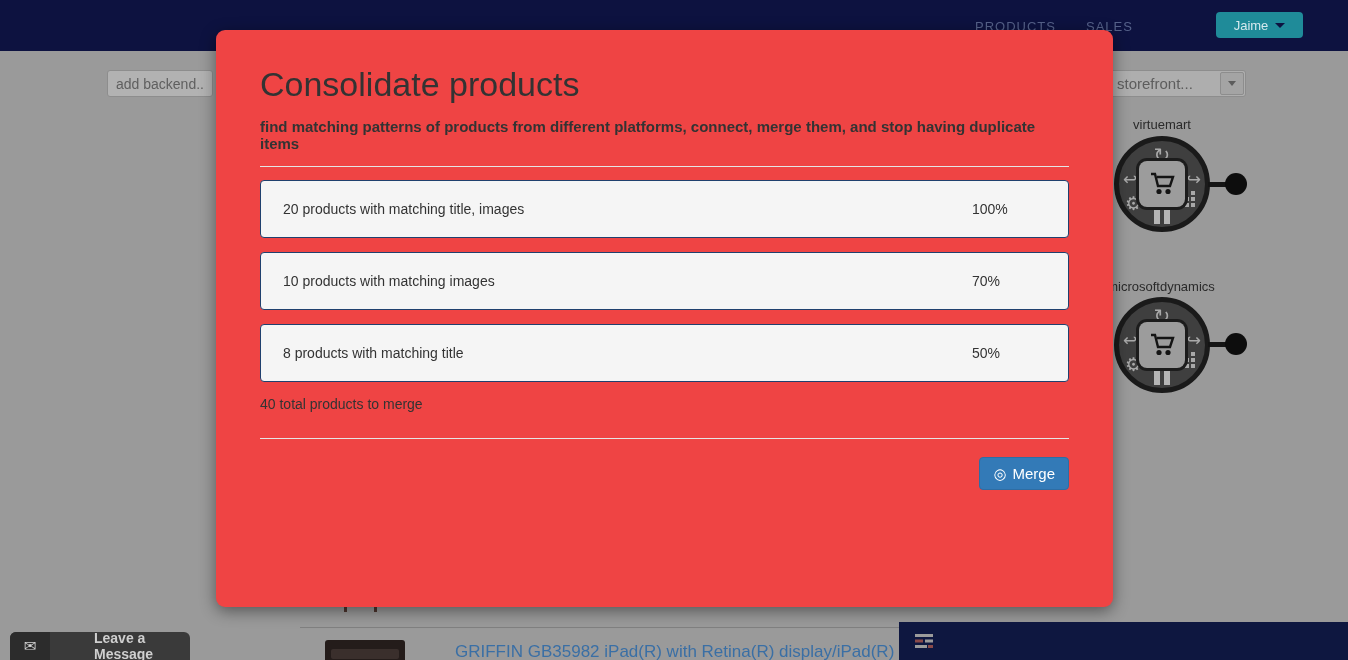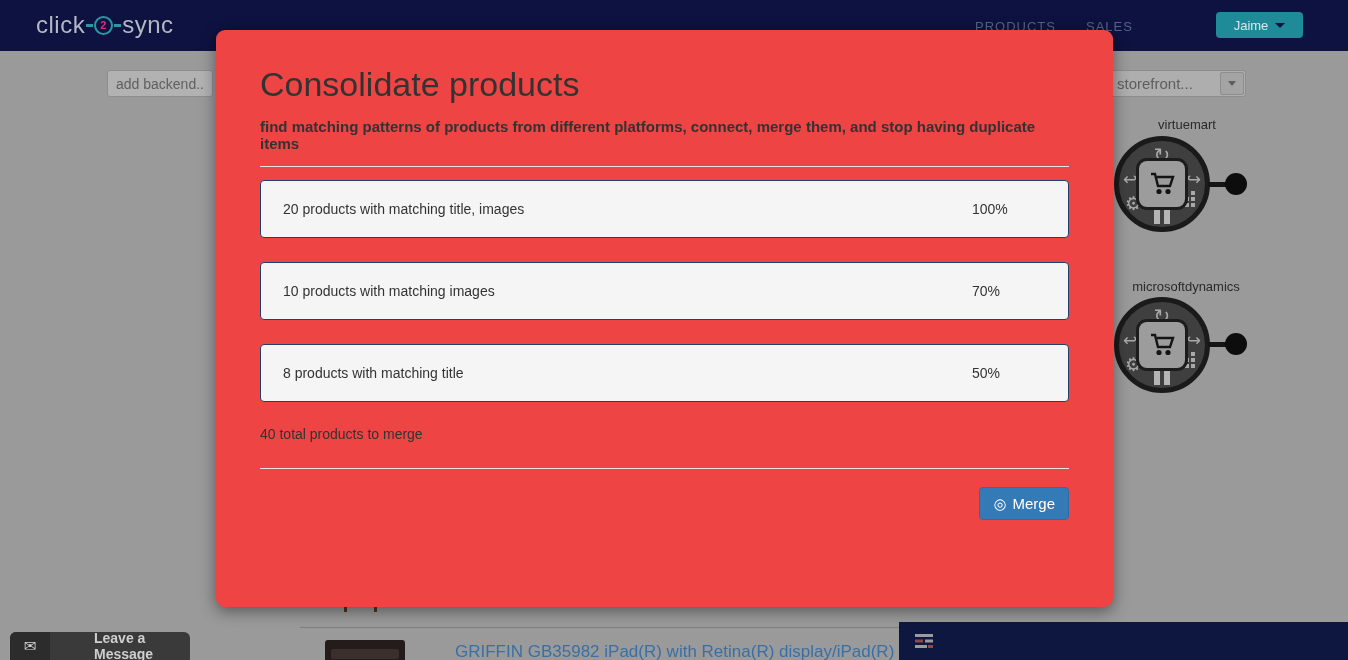--- a/index.html
+++ b/index.html
@@ -24,21 +24,21 @@
     border:1px solid #8d8d8d; border-radius:3px; font-size:14px; color:#5f5f5f; padding:0 8px; }
   .add-backend::placeholder { color:#5f5f5f; opacity:1; }
   .storefront { position:absolute; left:1090px; top:70px; width:156px; height:27px; background:#aeaeae;
     border:1px solid #8d8d8d; border-radius:3px; display:flex; align-items:center; }
   .storefront input { flex:1; min-width:0; background:transparent; border:none; outline:none; font-size:15px; color:#5d5d5d; padding-left:26px; }
   .storefront input::placeholder { color:#5d5d5d; opacity:1; }
   .sf-btn { width:24px; height:23px; margin-right:1px; background:#a4a4a4; border:1px solid #8d8d8d; border-radius:2px;
     display:flex; align-items:center; justify-content:center; cursor:pointer; }
   .sf-caret { width:0; height:0; border-left:4px solid transparent; border-right:4px solid transparent; border-top:5px solid #5c5c5c; }
 
-  .node-label { position:absolute; font-size:13px; color:#2a2a2a; text-align:center; z-index:1;margin-left:25px; }
+  .node-label { position:absolute; font-size:13px; color:#2a2a2a; text-align:center; z-index:1; }
   .node { position:absolute; width:96px; height:96px; border-radius:50%; background:#3f3f3f; border:5px solid #1a1a1a; z-index:1; }
   .node .ic { position:absolute; color:#a9a9a9; line-height:1; }
   .ic-refresh { top:4px; left:50%; transform:translateX(-50%); font-size:20px; }
   .ic-left  { top:30px; left:4px;  font-size:17px; }
   .ic-right { top:30px; right:4px; font-size:17px; }
   .ic-gear  { bottom:14px; left:6px; font-size:19px; }
   .ic-dots  { bottom:16px; right:9px; }
   .ic-pause { bottom:3px; left:50%; transform:translateX(-50%); display:flex; gap:4px; }
   .ic-pause i { display:block; width:6px; height:17px; background:#b5b5b5; }
   .node-center { position:absolute; left:50%; top:50%; transform:translate(-50%,-50%); width:46px; height:46px;
@@ -73,42 +73,35 @@
   .modal .subtitle { margin-top:13px; font-size:15px; font-weight:700; color:#333; }
   .hr { border:none; border-top:1px solid #e5e5e5; height:0; }
   .hr1 { margin-top:14px; } .hr2 { margin-top:26px; }
   .search-group { margin-top:19px; display:flex; height:34px; }
   .search-input { flex:1; border:1px solid #ccc; border-radius:4px 0 0 4px; padding:0 12px; font-size:14px; color:#333; outline:none; }
   .search-input::placeholder { color:#9a9a9a; opacity:1; }
   .find-btn { width:67px; background:#fff; border:1px solid #ccc; border-left:none; border-radius:0 4px 4px 0;
     font-size:14px; color:#333; display:flex; align-items:center; justify-content:center; gap:5px; cursor:pointer; }
   .rows { margin-top:13px; }
   .match-row { position:relative; height:58px; background:#f5f5f5; border:1px solid #20406e; border-radius:4px;
-    margin-bottom:24px; display:flex; align-items:center; padding-left:22px; cursor:pointer; }
+    margin-bottom:14px; display:flex; align-items:center; padding-left:22px; cursor:pointer; }
   .match-row .lbl { font-size:14px; color:#333; }
   .match-row .pct { position:absolute; right:56px; width:40px; text-align:left; font-size:14px; color:#333; }
   .total { margin-top:4px; font-size:14px; color:#333; }
   .modal-footer { margin-top:18px; text-align:right; }
   .merge-btn { display:inline-flex; align-items:center; gap:6px; padding:7px 13px; background:#337ab7;
     border:1px solid #2e6da4; border-radius:4px; color:#fff; font-size:15px; cursor:pointer; }
   .merge-btn .rec { font-size:15px; line-height:1; }
 </style>
 </head>
 <body>
 
 <div id="scene">
 
   <div class="header">
-    <div class="logo">
-      <span>click</span>
-        <span class="dash"></span>
-        <span class="circ">2</span>
-        <span class="dash"></span>
-        <span>sync</span>
-    </div>
     <div class="nav-item nav-products">PRODUCTS</div>
     <div class="nav-item nav-sales">SALES</div>
     <button class="user-btn">
       <span>Jaime</span>
       <span class="caret-down"></span>
     </button>
   </div>
 
   <input class="add-backend" placeholder="add backend..." style="">
   <div class="storefront">

